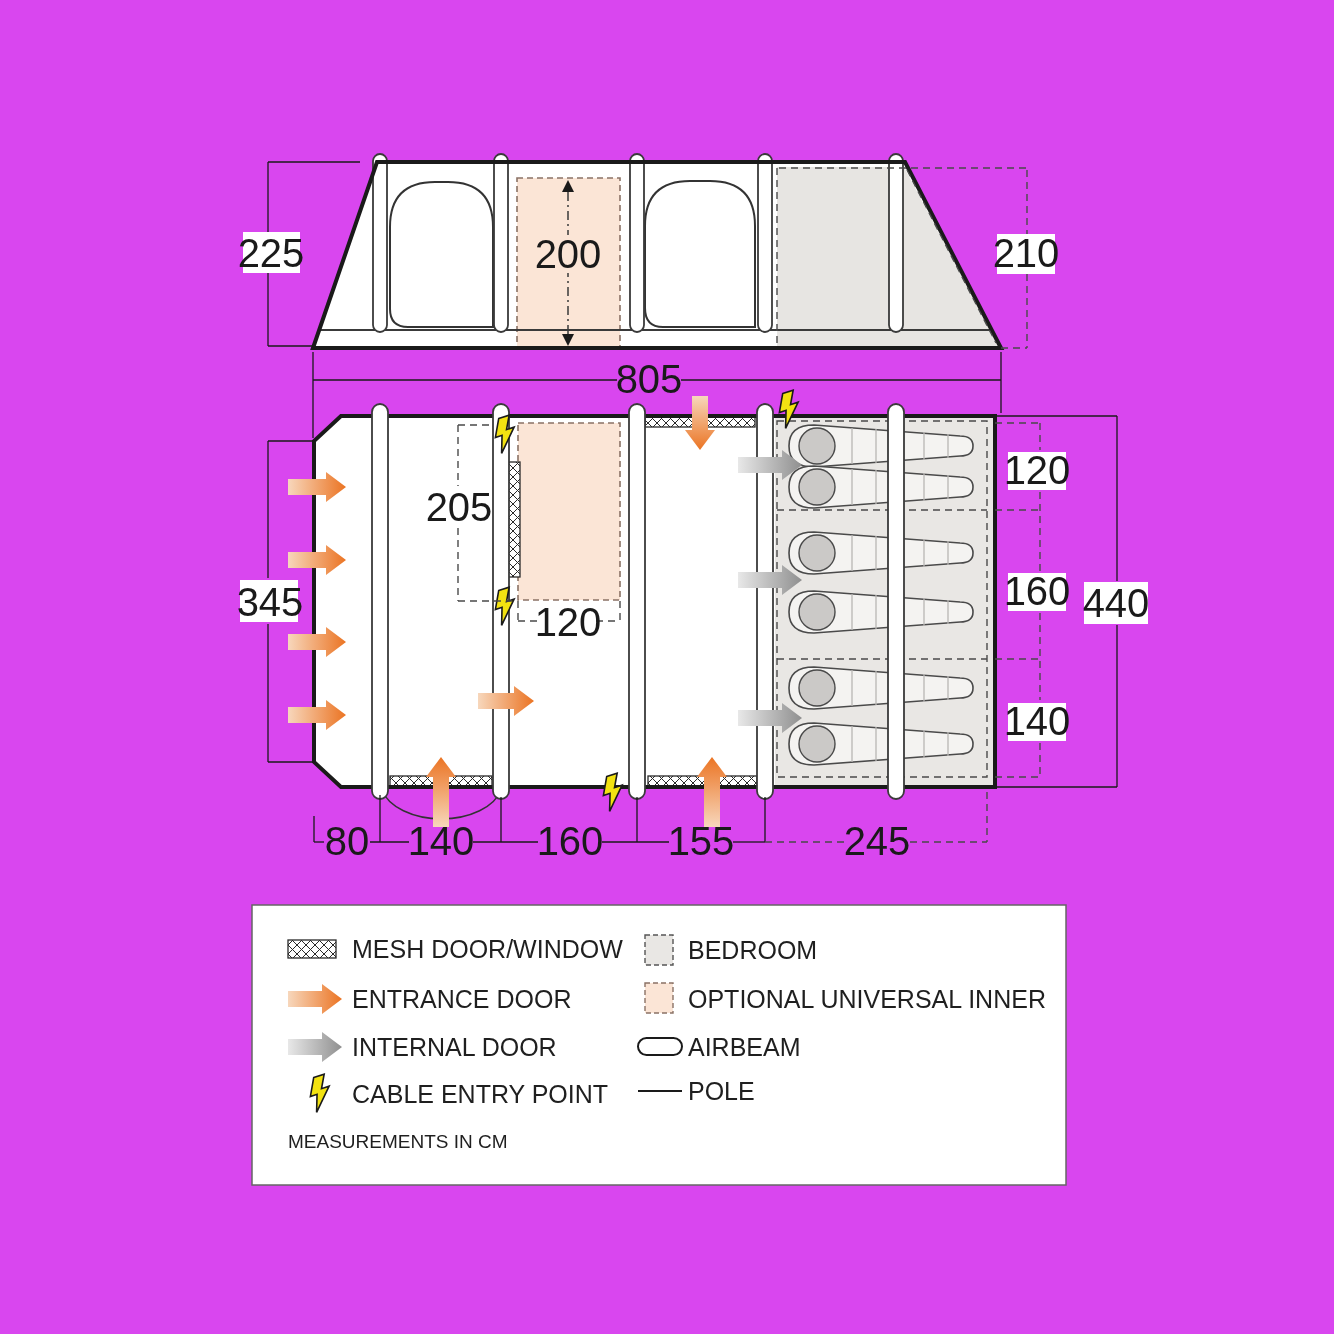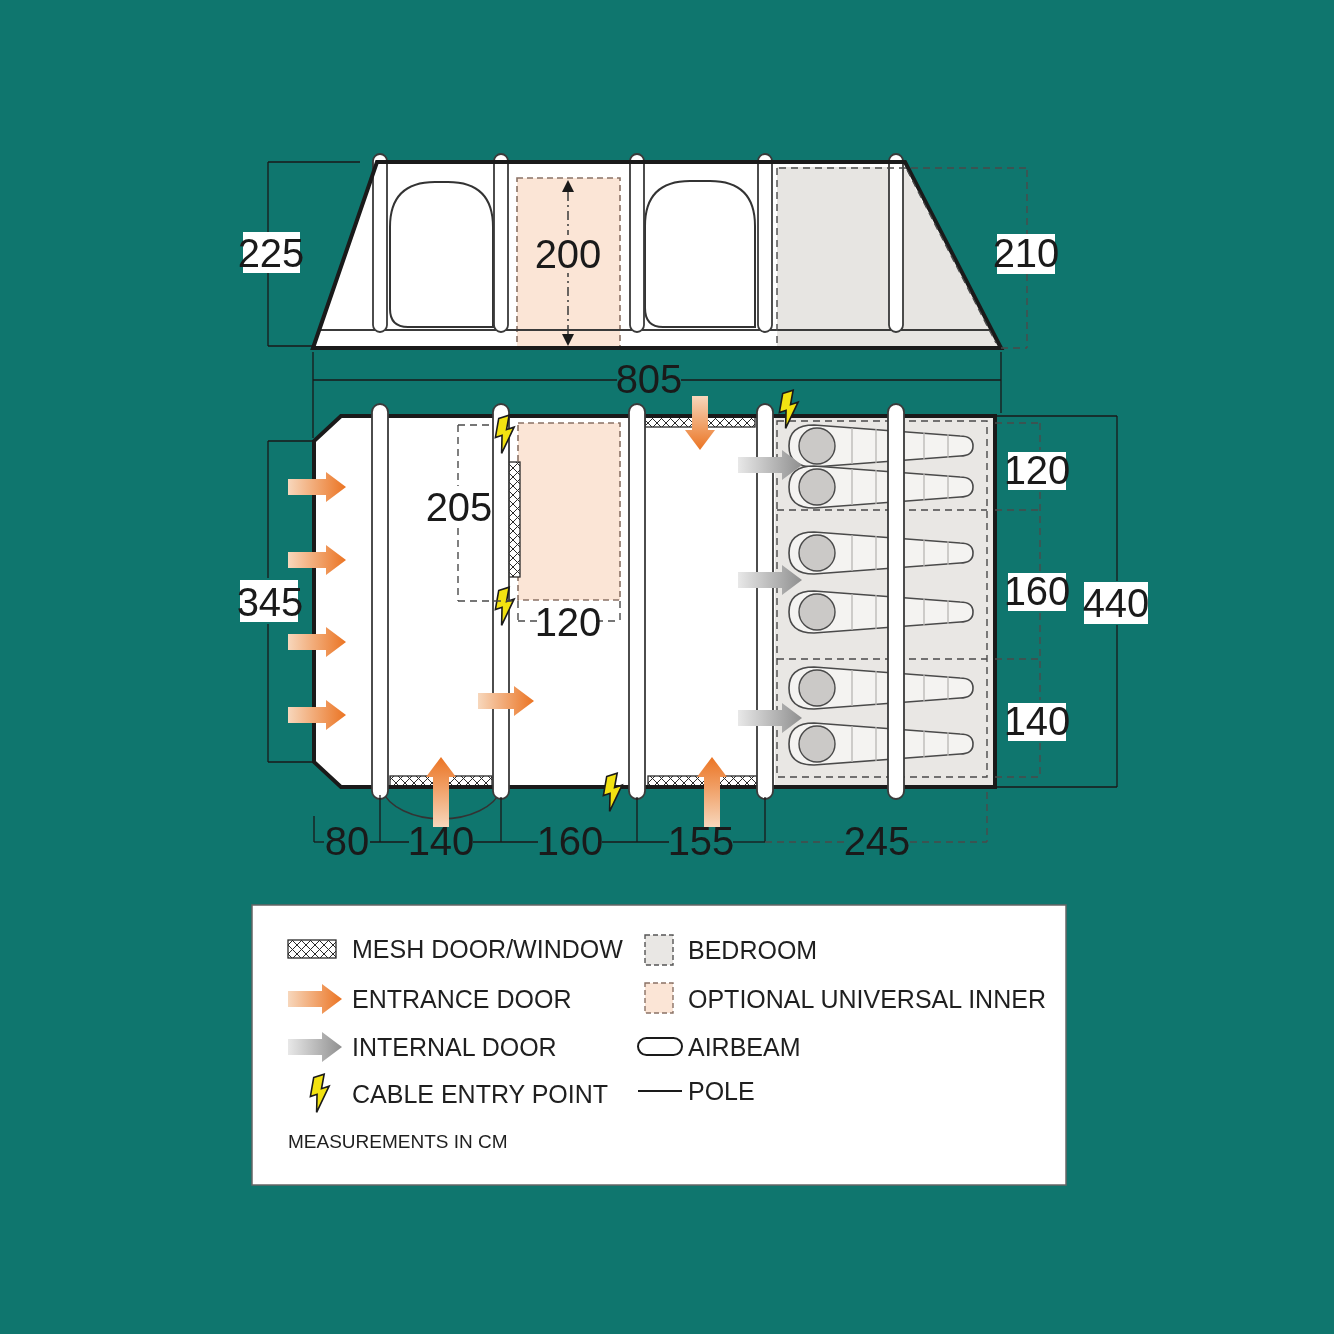--- a/index.html
+++ b/index.html
@@ -1,16 +1,16 @@
 <!DOCTYPE html>
 <html><head>
 <meta charset="utf-8">
 <style>
   html,body{margin:0;padding:0;background:#fff;}
-  .canvas{position:relative;width:1334px;height:1334px;background:#0f766e;font-family:"Liberation Sans",sans-serif;}
+  .canvas{position:relative;width:1334px;height:1334px;background:#d946ef;font-family:"Liberation Sans",sans-serif;}
   svg{display:block;}
   .dim{font:40px "Liberation Sans",sans-serif;fill:#1a1a1a;text-anchor:middle;}
   .leg{font:25px "Liberation Sans",sans-serif;fill:#1f1f1f;}
   .note{font:19px "Liberation Sans",sans-serif;fill:#1f1f1f;}
   .thick{stroke:#1a1a1a;stroke-width:4;fill:none;}
   .thin{stroke:#1a1a1a;stroke-width:1.3;fill:none;}
   .dashed{stroke:#4a4a4a;stroke-width:1.4;fill:none;stroke-dasharray:7 5;}
   .peachdash{stroke:#8a7265;stroke-width:1.6;fill:none;stroke-dasharray:6 4;}
   .pole{fill:#ffffff;stroke:#3a3a3a;stroke-width:1.8;}
   .bagbody{fill:#f4f3f1;stroke:#4a4a4a;stroke-width:1.6;}

